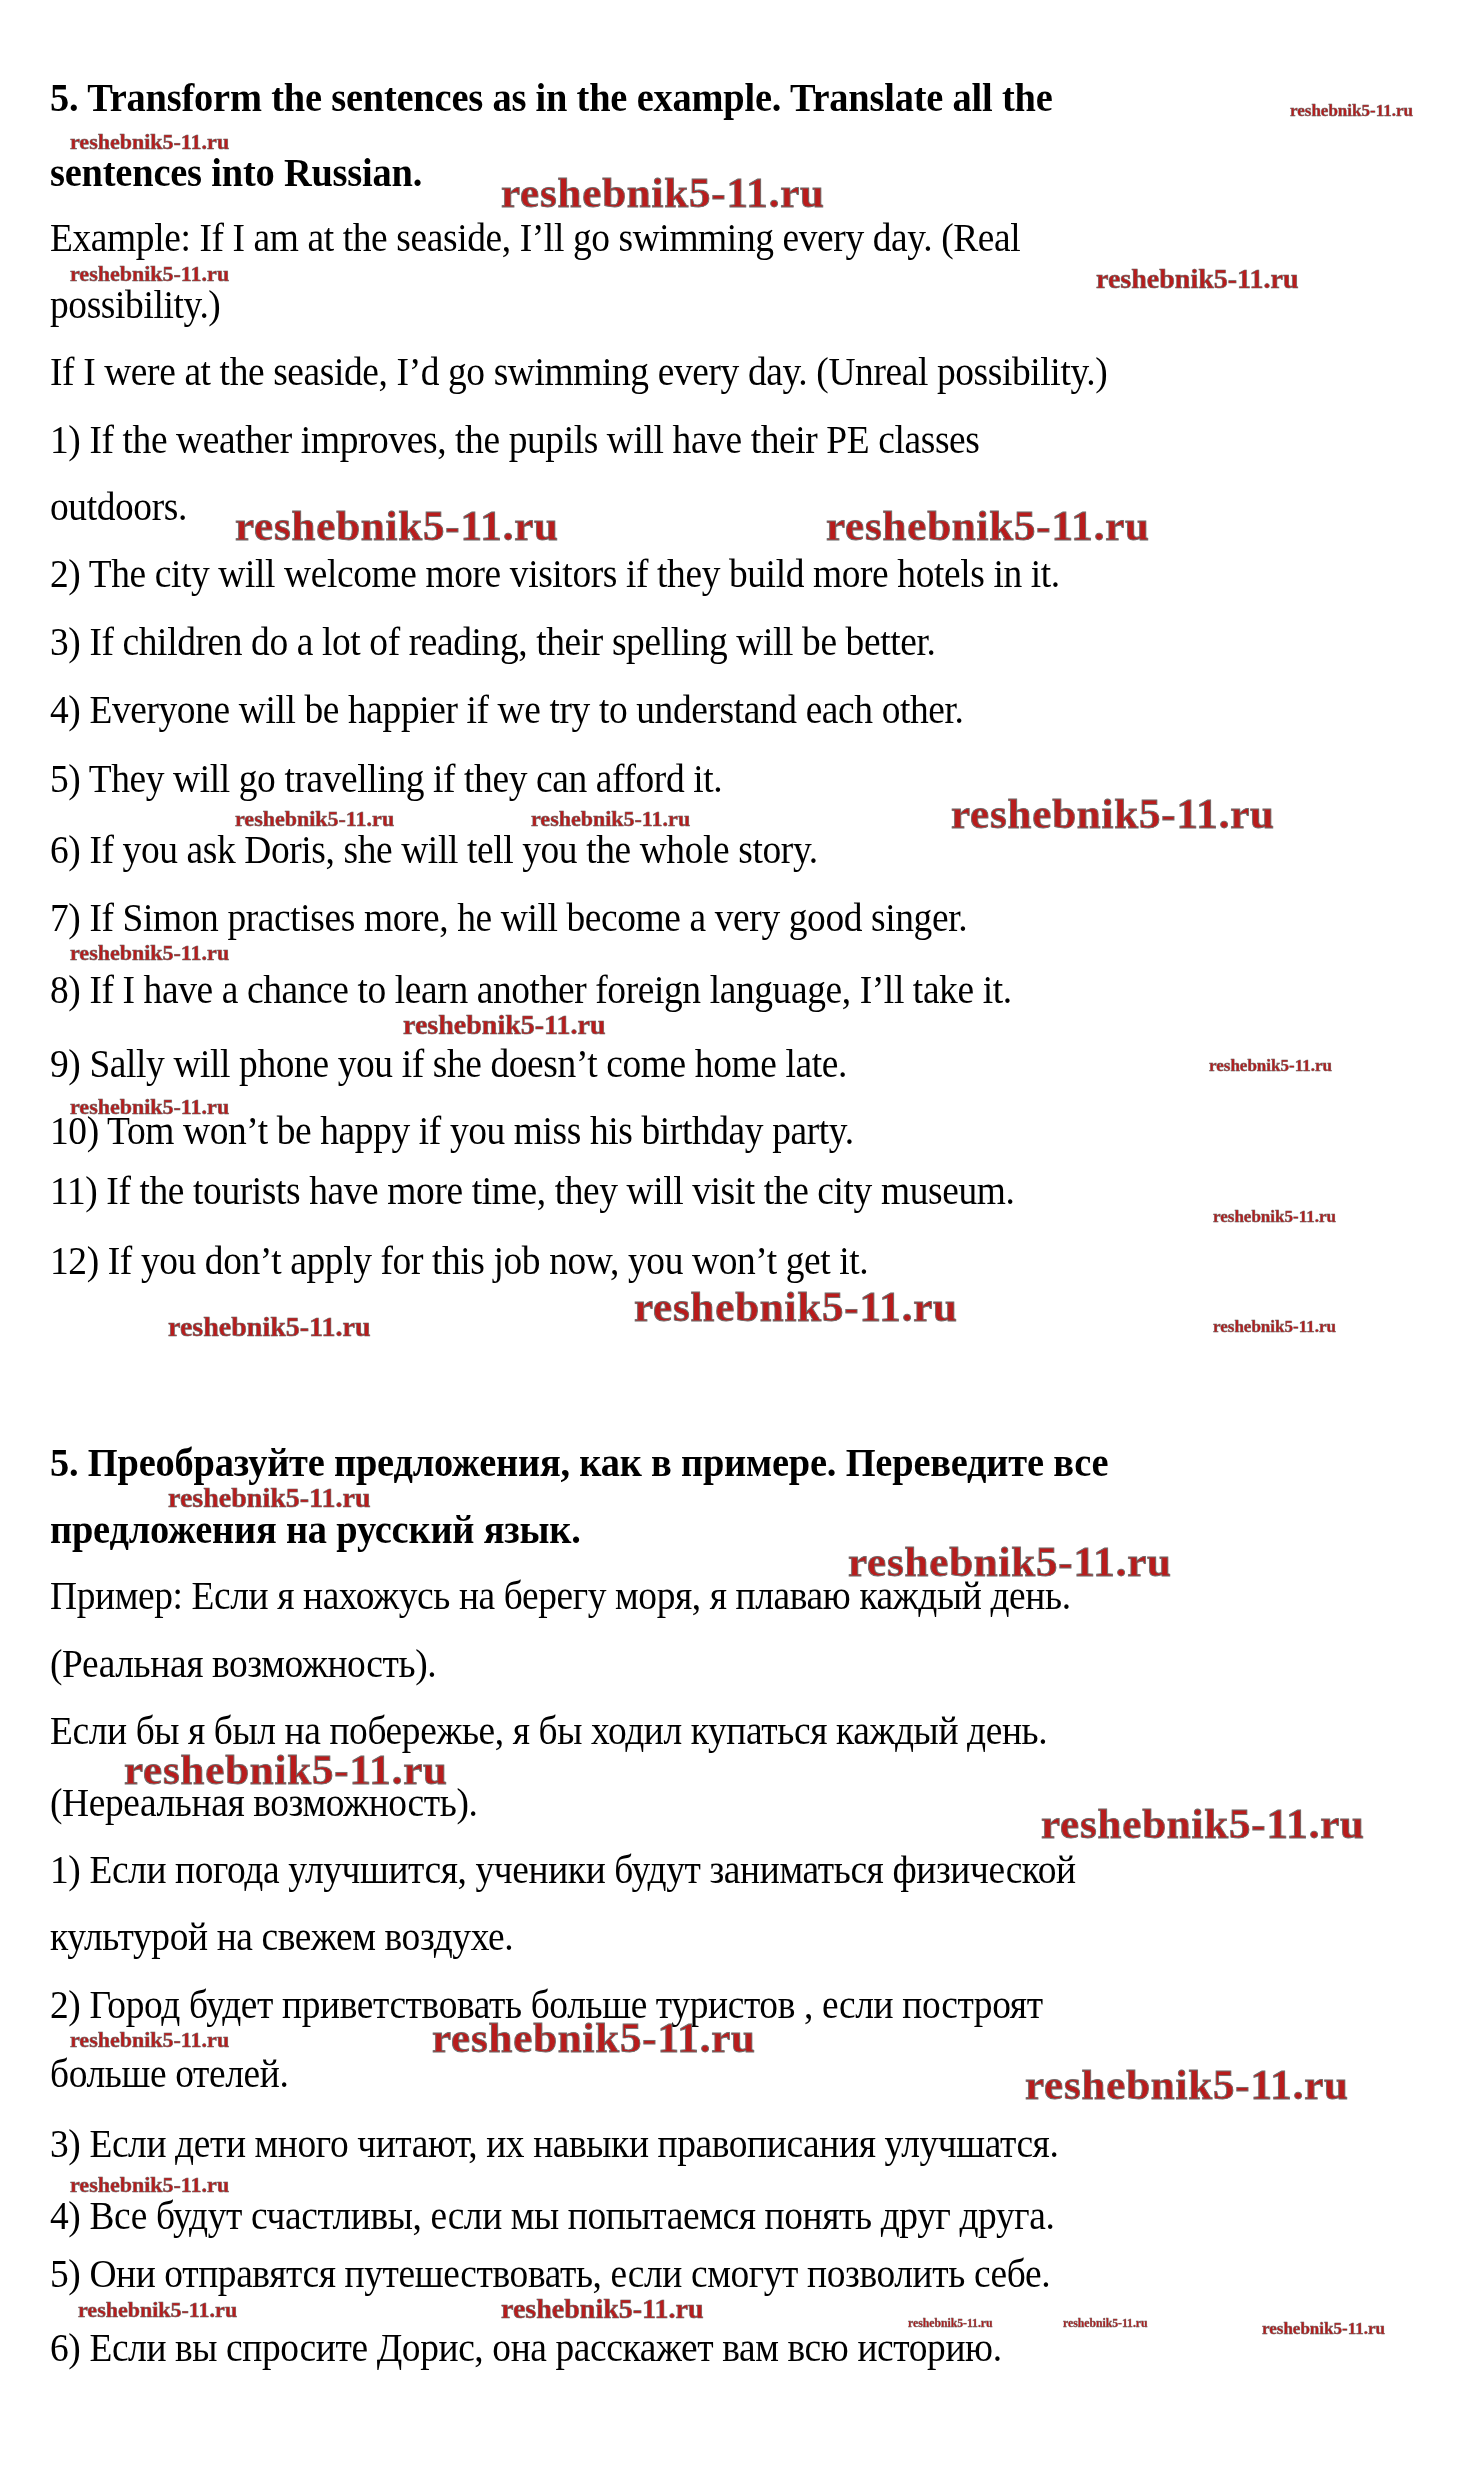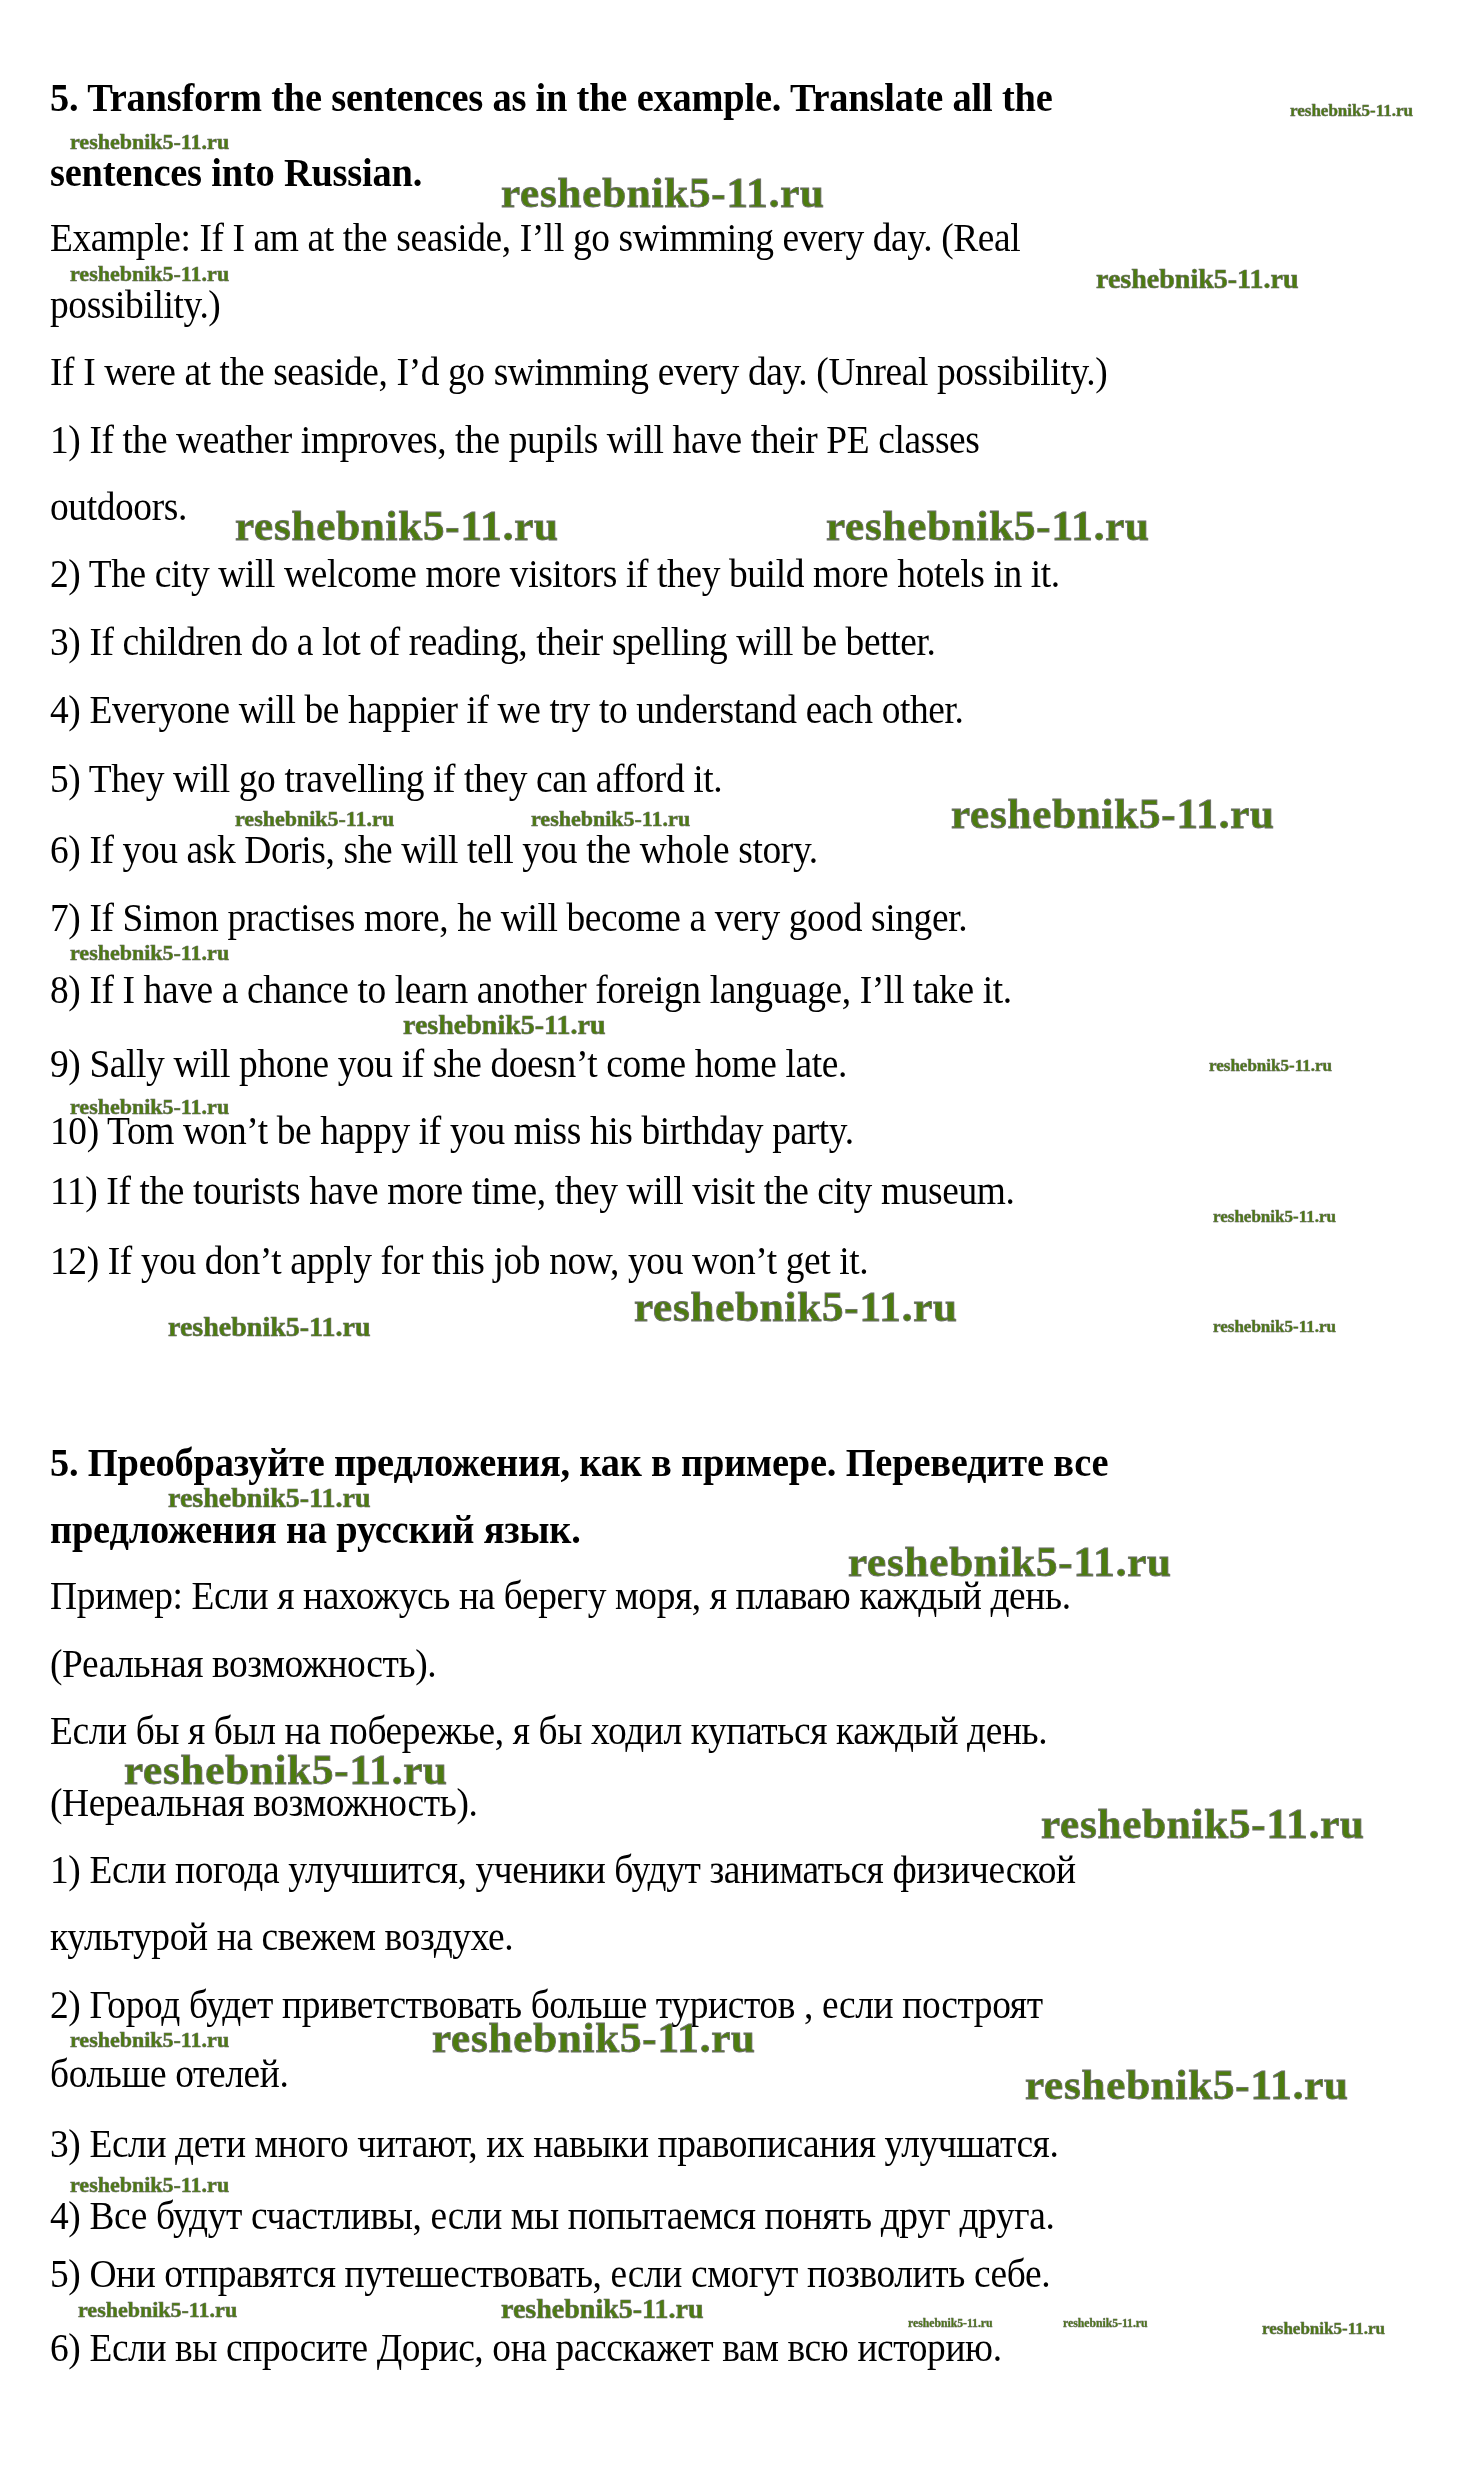--- a/index.html
+++ b/index.html
@@ -25,21 +25,21 @@
     color:#000;
   }
   .bold{font-weight:bold;font-size:40px;letter-spacing:-0.2px;}
   
   .wm{
     position:absolute;
     font-family:"Liberation Serif","DejaVu Serif",serif;
     font-weight:bold;
     white-space:nowrap;
     line-height:1;
-    color:#4d7c0f;
+    color:#b91c1c;
     -webkit-text-stroke:0.9px #6f6f6f;
     text-shadow:0 0 0.8px #8d8d8d;
   }
   .wm.big  {font-size:43px;letter-spacing:0.8px;}
   .wm.med  {font-size:28px;-webkit-text-stroke:0.6px #6f6f6f;}
   .wm.small{font-size:22px;-webkit-text-stroke:0.5px #6f6f6f;}
   .wm.tiny {font-size:17px;-webkit-text-stroke:0.4px #6f6f6f;}
   .wm.tiny2{font-size:11.7px;-webkit-text-stroke:0.3px #6f6f6f;}
 
   

